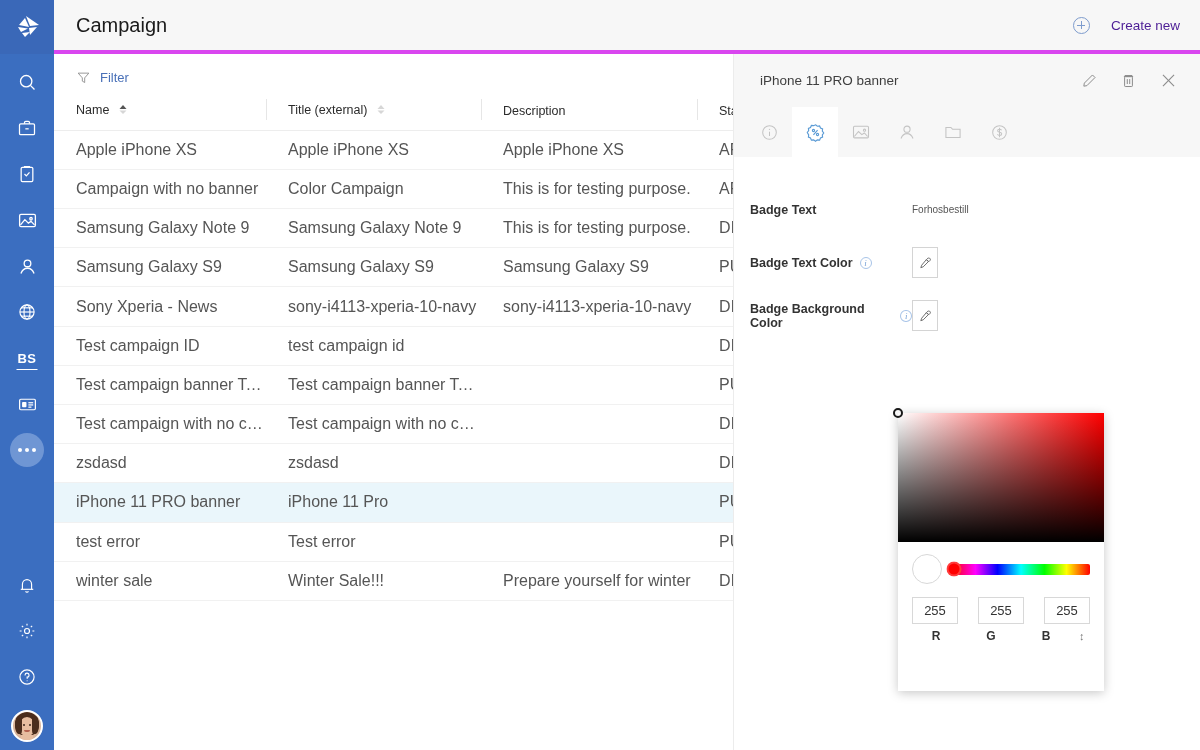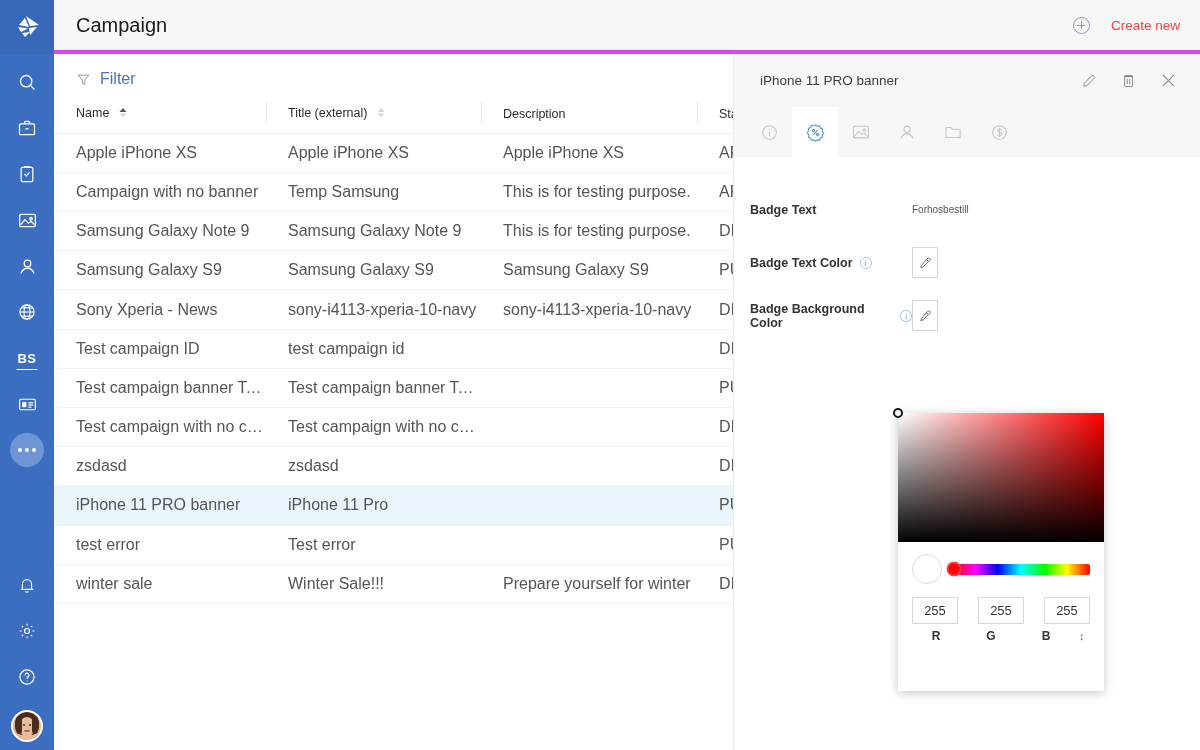--- a/index.html
+++ b/index.html
@@ -64,34 +64,34 @@
 
   
   .main { flex: 1; height: 750px; position: relative; background: #ffffff; }
   .topbar {
     height: 54px; background: #f7f7f7;
     border-bottom: 4px solid #d946ef;
     display: flex; align-items: center; justify-content: space-between;
     padding: 0 20px 0 22px;
   }
   .page-title { font-size: 20px; color: #1a1a1a; font-weight: 400; }
-  .create-new { display: flex; align-items: center; gap: 21px; color: #ef4444; font-size: 13.5px; cursor: pointer; }
+  .create-new { display: flex; align-items: center; gap: 21px; color: #4c1d95; font-size: 13.5px; cursor: pointer; }
   .plus-circle {
     width: 17px; height: 17px; border-radius: 50%;
     border: 1.3px solid #7e9ccd; position: relative;
   }
   .plus-circle::before, .plus-circle::after {
     content:''; position:absolute; background:#7e9ccd;
   }
   .plus-circle::before { left: 3.5px; top: 7px; width: 8px; height: 1.3px; }
   .plus-circle::after { top: 3.5px; left: 7px; height: 8px; width: 1.3px; }
 
   .content { position: relative; height: 696px; background: #fff; overflow: hidden; }
   .filter-row { padding: 16px 0 12px 22px; display: flex; align-items: center; gap: 9px; }
-  .filter-link { color: #4a71b8; font-size: 16px; cursor: pointer; }
+  .filter-link { color: #4a71b8; font-size: 13px; cursor: pointer; }
 
   table.grid { width: 1060px; border-collapse: collapse; table-layout: fixed; }
   table.grid th {
     text-align: left; font-size: 12.5px; color: #2b2b2b; font-weight: normal;
     padding: 6px 0 12px 22px; border-bottom: 1px solid #ededed;
     position: relative; vertical-align: bottom;
   }
   table.grid th.sep::before {
     content:''; position:absolute; left:0; top:2px; bottom:10px; width:1px; background:#e6e6e6;
   }
@@ -354,21 +354,21 @@
         </thead>
         <tbody>
             <tr>
               <td>Apple iPhone XS</td>
               <td>Apple iPhone XS</td>
               <td>Apple iPhone XS</td>
               <td class="status st-ARCHIVED">AR</td>
             </tr>
             <tr>
               <td>Campaign with no banner</td>
-              <td>Temp Samsung</td>
+              <td>Color Campaign</td>
               <td>This is for testing purpose.</td>
               <td class="status st-ARCHIVED">AR</td>
             </tr>
             <tr>
               <td>Samsung Galaxy Note 9</td>
               <td>Samsung Galaxy Note 9</td>
               <td>This is for testing purpose.</td>
               <td class="status st-DRAFT">DR</td>
             </tr>
             <tr>

